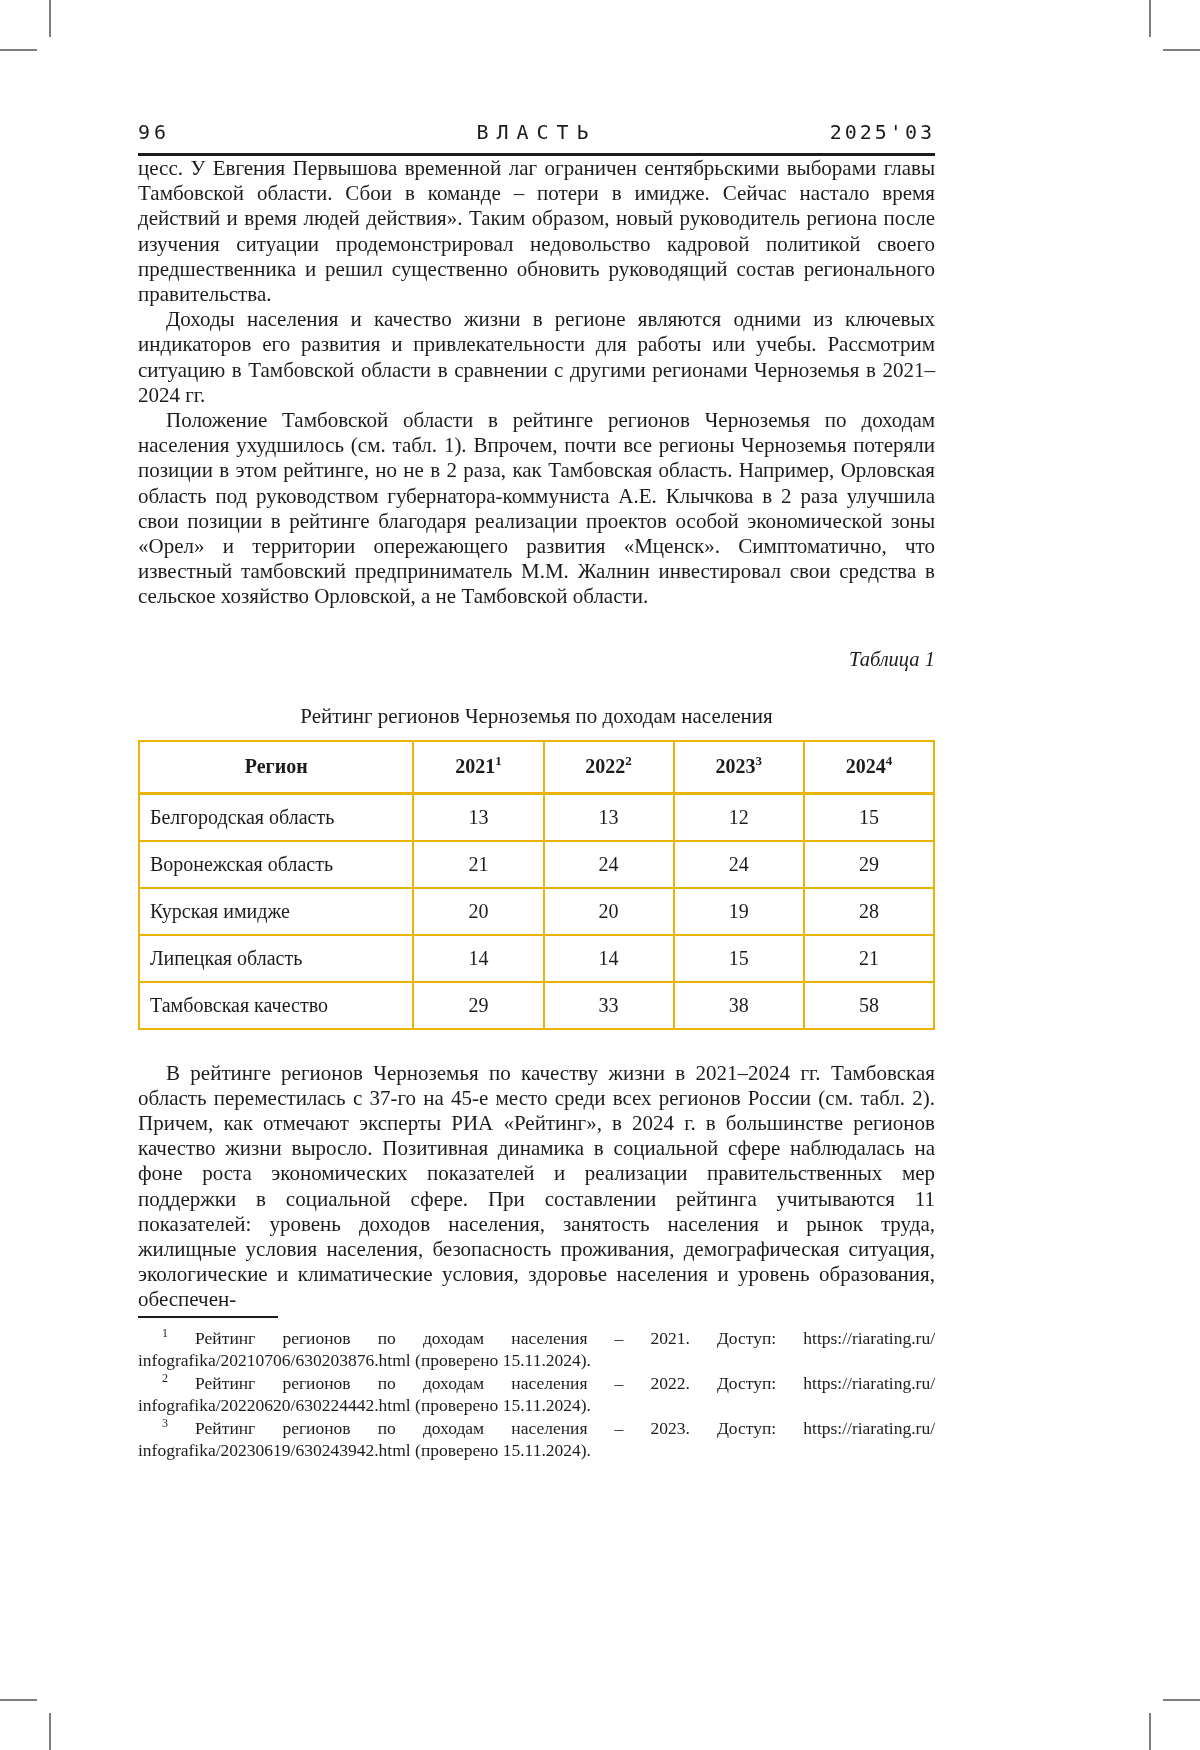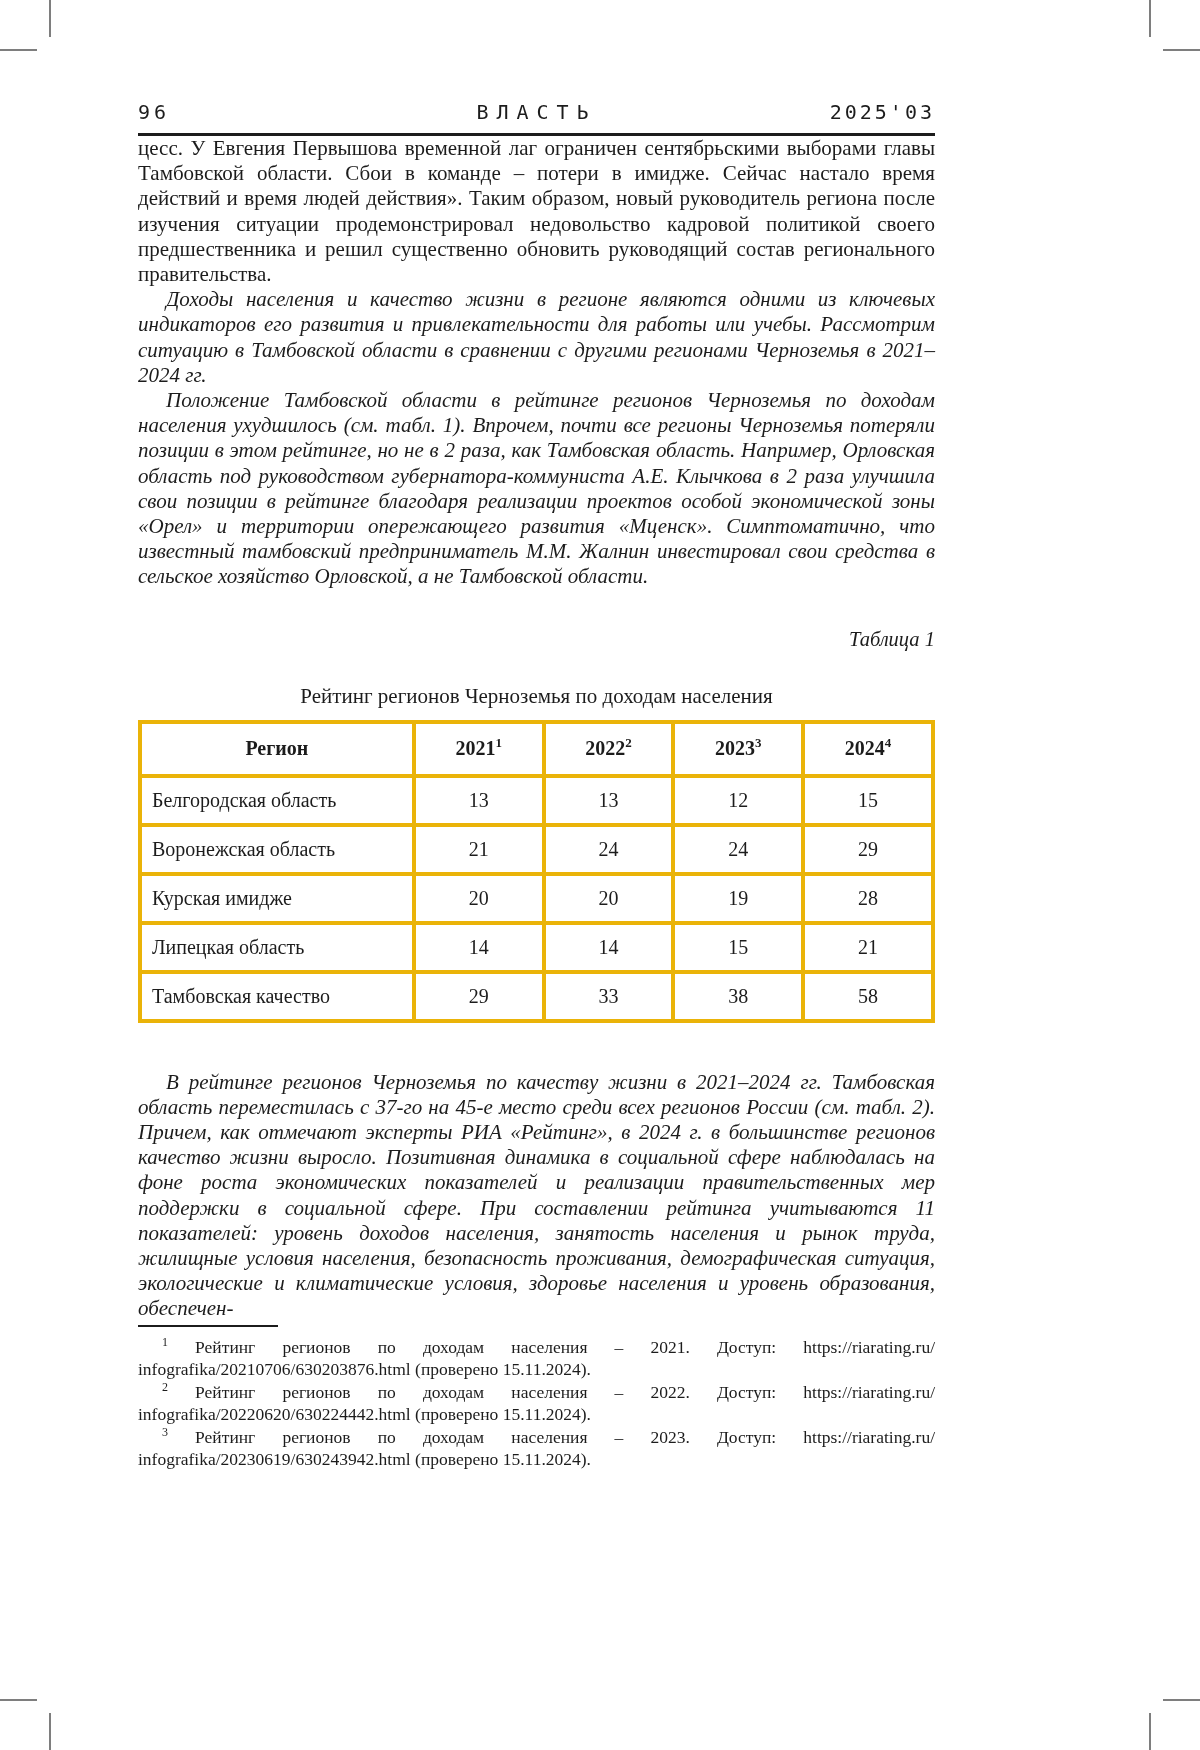--- a/index.html
+++ b/index.html
@@ -18,73 +18,73 @@
   .crop.h{width:37px;height:2px;}
   .crop.tl-v{left:49px;top:0;}
   .crop.tl-h{left:0;top:49px;}
   .crop.tr-v{left:1149px;top:0;}
   .crop.tr-h{left:1163px;top:49px;}
   .crop.bl-v{left:49px;top:1713px;}
   .crop.bl-h{left:0;top:1699px;}
   .crop.br-v{left:1149px;top:1713px;}
   .crop.br-h{left:1163px;top:1699px;}
 
-  .content{position:absolute;left:138px;top:100px;width:797px;}
+  .content{position:absolute;left:138px;top:120px;width:797px;}
 
   .page-header{
     display:flex;align-items:baseline;
     font-family:"DejaVu Sans Mono","Liberation Sans",monospace;
     font-size:20px;font-weight:400;
     border-bottom:3px solid #1c1c1c;
     padding-bottom:9px;
   }
   .page-header .left{flex:1;text-align:left;letter-spacing:4px;}
   .page-header .center{flex:0 0 auto;text-align:center;letter-spacing:8px;}
   .page-header .right{flex:1;text-align:right;letter-spacing:3px;}
 
   .article{}
   .para{
     margin:0;
     font-size:21px;line-height:25.2px;
     text-align:justify;
   }
-  .para.indent{text-indent:28px;font-style:italic;}
+  .para.indent{text-indent:28px;}
 
   .table-caption{
     margin-top:38px;
     font-size:20.5px;font-style:italic;
     text-align:right;
   }
   .table-title{
     margin-top:33px;margin-bottom:11px;
     font-size:21px;font-weight:normal;
     text-align:center;
   }
   table.rating{
     width:100%;
     border-collapse:collapse;
     table-layout:fixed;
     font-size:20px;
   }
   table.rating th,table.rating td{
-    border:4px solid #eab308;
+    border:2px solid #eab308;
     padding:3px 10px;
     height:39px;
     vertical-align:middle;
   }
   table.rating thead th{
     height:44px;
     font-weight:bold;text-align:center;
     border-bottom-width:3px;
   }
   table.rating td.region{text-align:left;}
   table.rating td.val{text-align:center;}
   table.rating sup{font-size:13px;line-height:0;}
 
-  .after-table{margin-top:47px;}
+  .after-table{margin-top:31px;}
 
   .footnote-rule{
     width:140px;height:2px;background:#1c1c1c;
     margin-top:3px;
   }
   .footnotes{margin-top:9px;}
   .footnote{margin:0;}
   .fn-line1{
     font-size:17.5px;line-height:22.5px;
     text-indent:24px;

